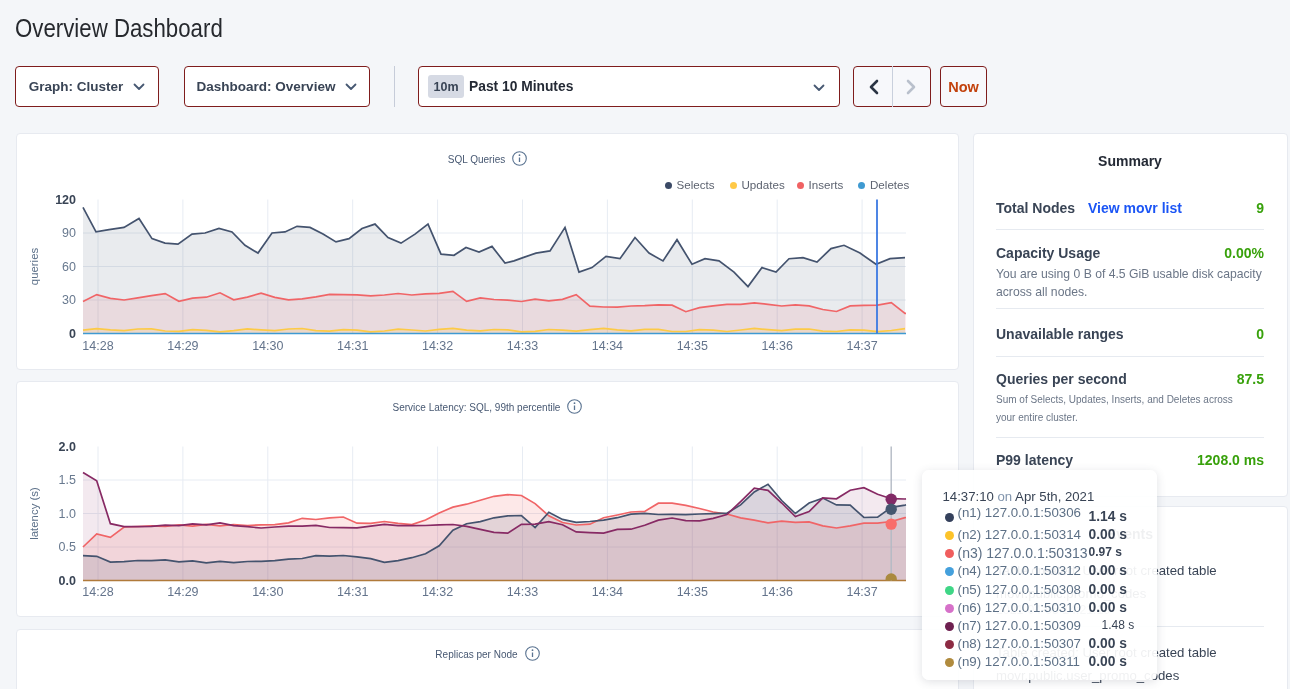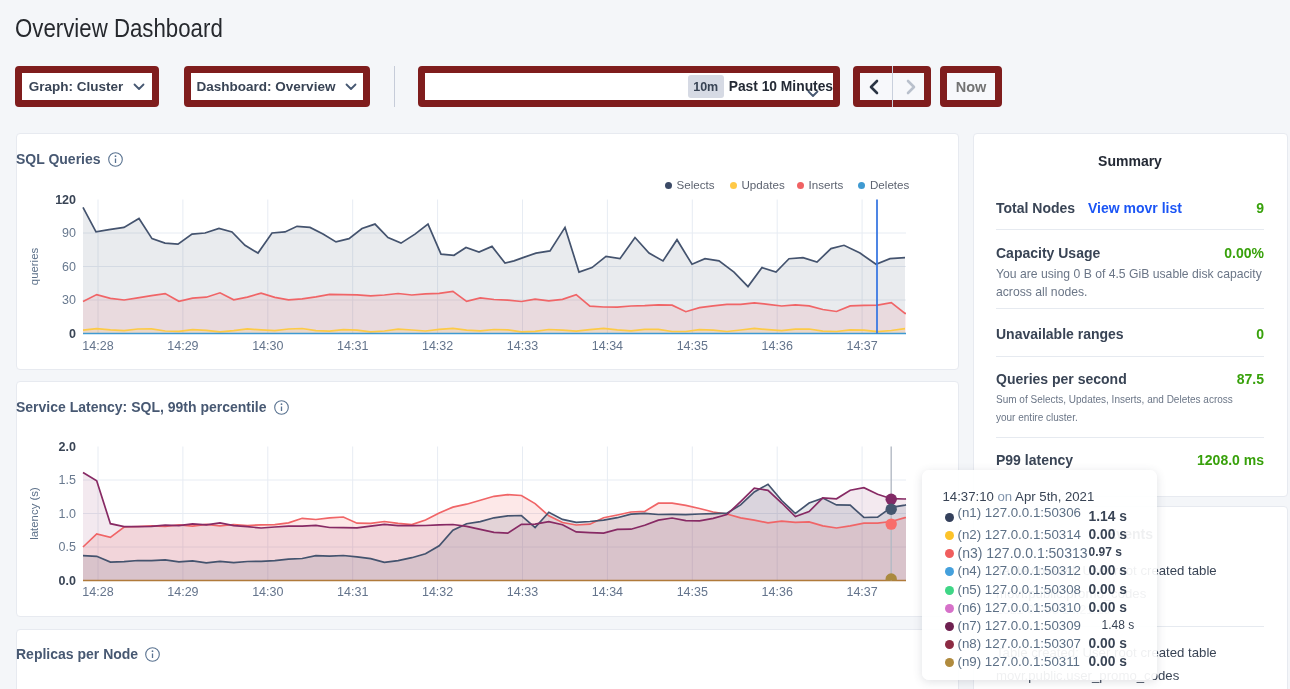--- a/index.html
+++ b/index.html
@@ -1,48 +1,48 @@
 <!DOCTYPE html>
 <html><head><meta charset="utf-8"><style>
 *{margin:0;padding:0;box-sizing:border-box}
 body{width:1290px;height:689px;background:#f4f6f9;font-family:"Liberation Sans",sans-serif;position:relative;overflow:hidden}
 .card{position:absolute;background:#fff;border:1px solid #e7eaf0;border-radius:4px}
-.btn{position:absolute;top:66px;height:41px;background:#fff;border:7px solid #7f1d1d;border-radius:4px;display:flex;align-items:center;justify-content:center;font-size:13.5px;font-weight:bold;color:#394455}
-.ct{position:absolute;width:943px;font-size:14px;font-weight:bold;color:#475872}
+.btn{position:absolute;top:66px;height:41px;background:#fff;border:1px solid #7f1d1d;border-radius:4px;display:flex;align-items:center;justify-content:center;font-size:13.5px;font-weight:bold;color:#394455}
+.ct{position:absolute;width:943px;text-align:center;font-size:10px;font-weight:normal;color:#475872}
 .divid{position:absolute;left:996px;width:268px;height:1px;background:#e6eaf0}
 .srow{position:absolute;left:996px;width:268px;font-size:14px;font-weight:bold;color:#394455}
 .srow .g{float:right;color:#38a10b}
 .sdesc{position:absolute;left:996px;width:270px;font-size:12.4px;line-height:18px;color:#6b7687}
 </style></head><body>
 <div style="position:absolute;left:15px;top:14px;font-size:25px;color:#26292e;transform:scaleX(0.89);transform-origin:0 0">Overview Dashboard</div>
 
 <div class="btn" style="left:15px;width:144px">Graph:&nbsp;Cluster<svg width="12" height="8" viewBox="0 0 12 8" style="margin-left:10px">
       <path d="M1.5 1.5 L6 6 L10.5 1.5" fill="none" stroke="#475872" stroke-width="1.8" stroke-linecap="round" stroke-linejoin="round"></path>
     </svg></div>
 <div class="btn" style="left:184px;width:186px">Dashboard:&nbsp;Overview<svg width="12" height="8" viewBox="0 0 12 8" style="margin-left:10px">
       <path d="M1.5 1.5 L6 6 L10.5 1.5" fill="none" stroke="#475872" stroke-width="1.8" stroke-linecap="round" stroke-linejoin="round"></path>
     </svg></div>
 <div style="position:absolute;left:394px;top:66px;width:1px;height:41px;background:#c6ccd9"></div>
-<div class="btn" style="left:418px;width:422px;justify-content:flex-end;padding-left:9px">
+<div class="btn" style="left:418px;width:422px;justify-content:flex-start;padding-left:9px">
   <span style="background:#d6dae4;border-radius:3px;padding:4.5px 5.5px;font-size:12.5px">10m</span>
   <span style="margin-left:5px;font-size:13.8px;color:#242a35">Past 10 Minutes</span>
   <span style="position:absolute;right:14px;top:13px"><svg width="12" height="8" viewBox="0 0 12 8" style="margin-left:10px">
         <path d="M1.5 1.5 L6 6 L10.5 1.5" fill="none" stroke="#475872" stroke-width="1.8" stroke-linecap="round" stroke-linejoin="round"></path>
       </svg></span>
 </div>
 <div class="btn" style="left:853px;width:78px;background:#f7f8fb">
   <svg width="11" height="16" viewBox="0 0 11 16">
       <path d="M9 2 L3 8 L9 14" fill="none" stroke="#2a3444" stroke-width="2.6" stroke-linecap="round" stroke-linejoin="round"></path>
     </svg>
   <div style="width:1px;height:41px;background:#c9d0dd;margin:0 13px"></div>
   <svg width="11" height="16" viewBox="0 0 11 16">
       <path d="M2 2 L8 8 L2 14" fill="none" stroke="#b9c0cc" stroke-width="2.6" stroke-linecap="round" stroke-linejoin="round"></path>
     </svg>
 </div>
-<div class="btn" style="left:940px;width:62px;background:#f7f8fb;color:#737373;font-size:14.5px">Now</div>
+<div class="btn" style="left:940px;width:47px;background:#f7f8fb;color:#c2410c;font-size:14.5px">Now</div>
 
 <div class="card" style="left:16px;top:132.5px;width:943px;height:237px"></div>
 <div class="card" style="left:16px;top:380.5px;width:943px;height:236px"></div>
 <div class="card" style="left:16px;top:628.5px;width:943px;height:80px"></div>
 <div class="ct" style="left:16px;top:151px">SQL Queries<svg width="15" height="15" viewBox="0 0 15 15" style="vertical-align:-3px;margin-left:7px">
       <circle cx="7.5" cy="7.5" r="6.8" fill="none" stroke="#5a7391" stroke-width="1.1"></circle>
       <line x1="7.5" y1="6.5" x2="7.5" y2="11" stroke="#5a7391" stroke-width="1.3"></line>
       <circle cx="7.5" cy="4.2" r="0.9" fill="#5a7391"></circle>
     </svg></div>
 <div class="ct" style="left:16px;top:399px">Service Latency: SQL, 99th percentile<svg width="15" height="15" viewBox="0 0 15 15" style="vertical-align:-3px;margin-left:7px">

